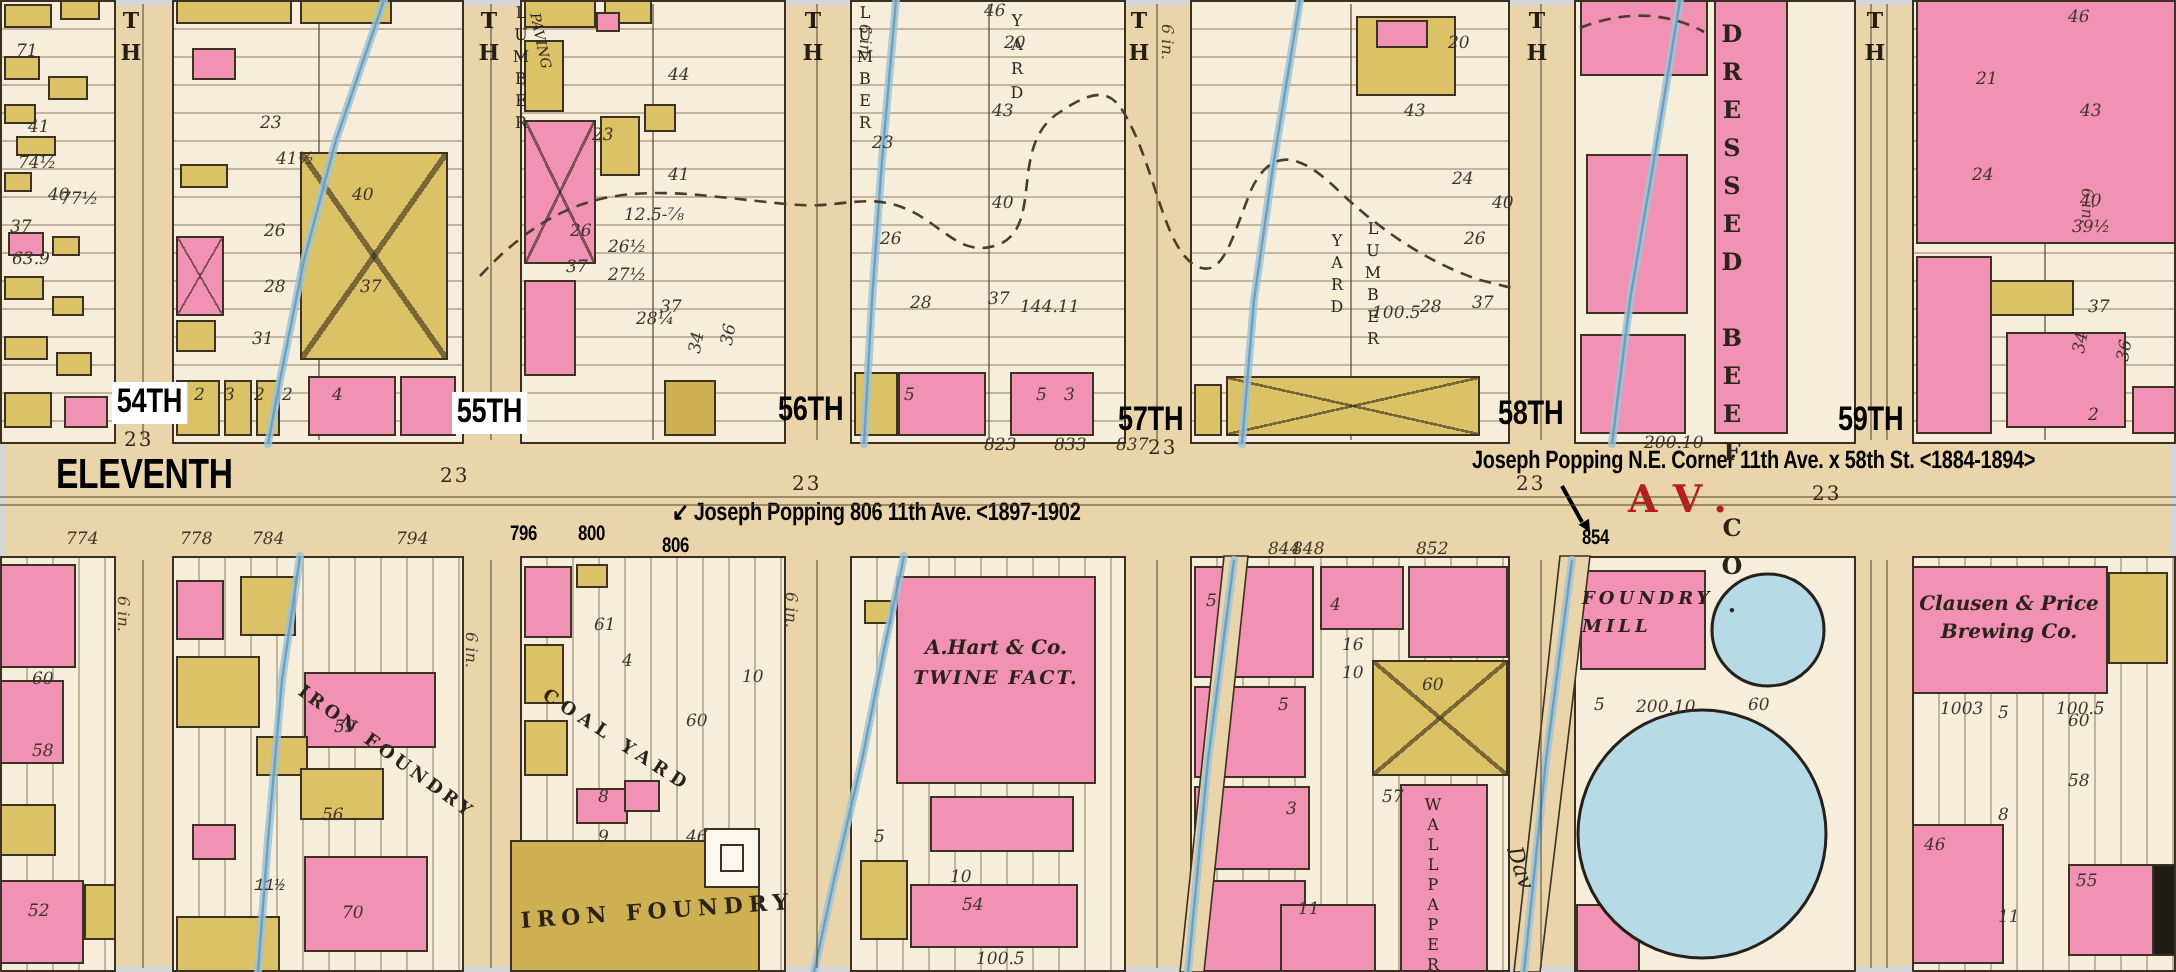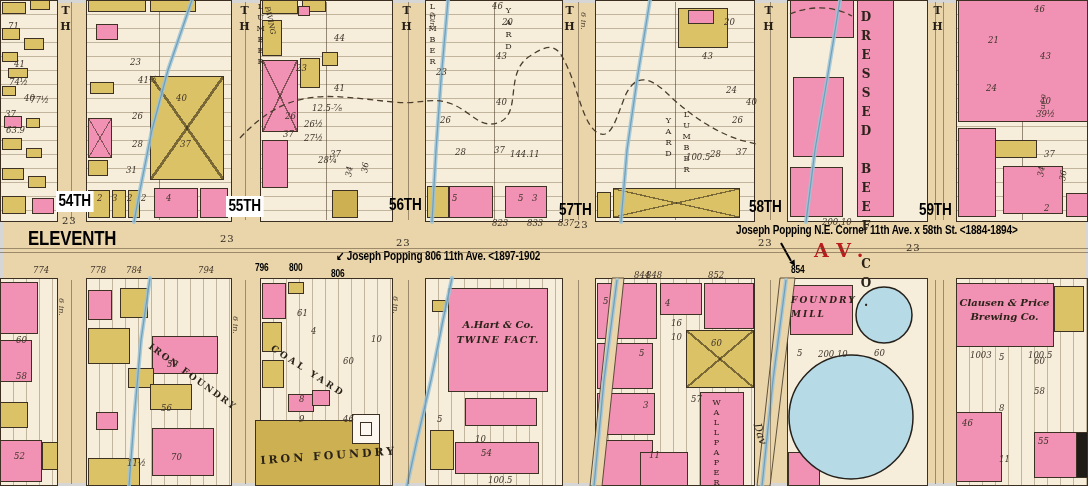--- a/index.html
+++ b/index.html
@@ -284,21 +284,21 @@
       <div class="ant" style="left: 198px; top: 266px;">794</div>
       <div class="ant" style="left: 634px; top: 271px;">844</div>
       <div class="ant" style="left: 646px; top: 271px;">848</div>
       <div class="ant" style="left: 708px; top: 271px;">852</div>
       <div class="ant" style="left: 16px; top: 336px;">60</div>
       <div class="ant" style="left: 16px; top: 372px;">58</div>
       <div class="ant" style="left: 14px; top: 452px;">52</div>
       <div class="ant" style="left: 167px; top: 360px;">59</div>
       <div class="ant" style="left: 161px; top: 404px;">56</div>
       <div class="ant" style="left: 171px; top: 453px;">70</div>
-      <div class="ant" style="left: 127px; top: 459px;">11½</div>
+      <div class="ant" style="left: 127px; top: 439px; font-family: Liberation Mono, monospace;">11½</div>
       <div class="ant" style="left: 297px; top: 309px;">61</div>
       <div class="ant" style="left: 311px; top: 327px;">4</div>
       <div class="ant" style="left: 371px; top: 335px;">10</div>
       <div class="ant" style="left: 343px; top: 357px;">60</div>
       <div class="ant" style="left: 299px; top: 395px;">8</div>
       <div class="ant" style="left: 299px; top: 415px;">9</div>
       <div class="ant" style="left: 343px; top: 415px;">46</div>
       <div class="ant" style="left: 481px; top: 449px;">54</div>
       <div class="ant" style="left: 475px; top: 435px;">10</div>
       <div class="ant" style="left: 488px; top: 476px;">100.5</div>

